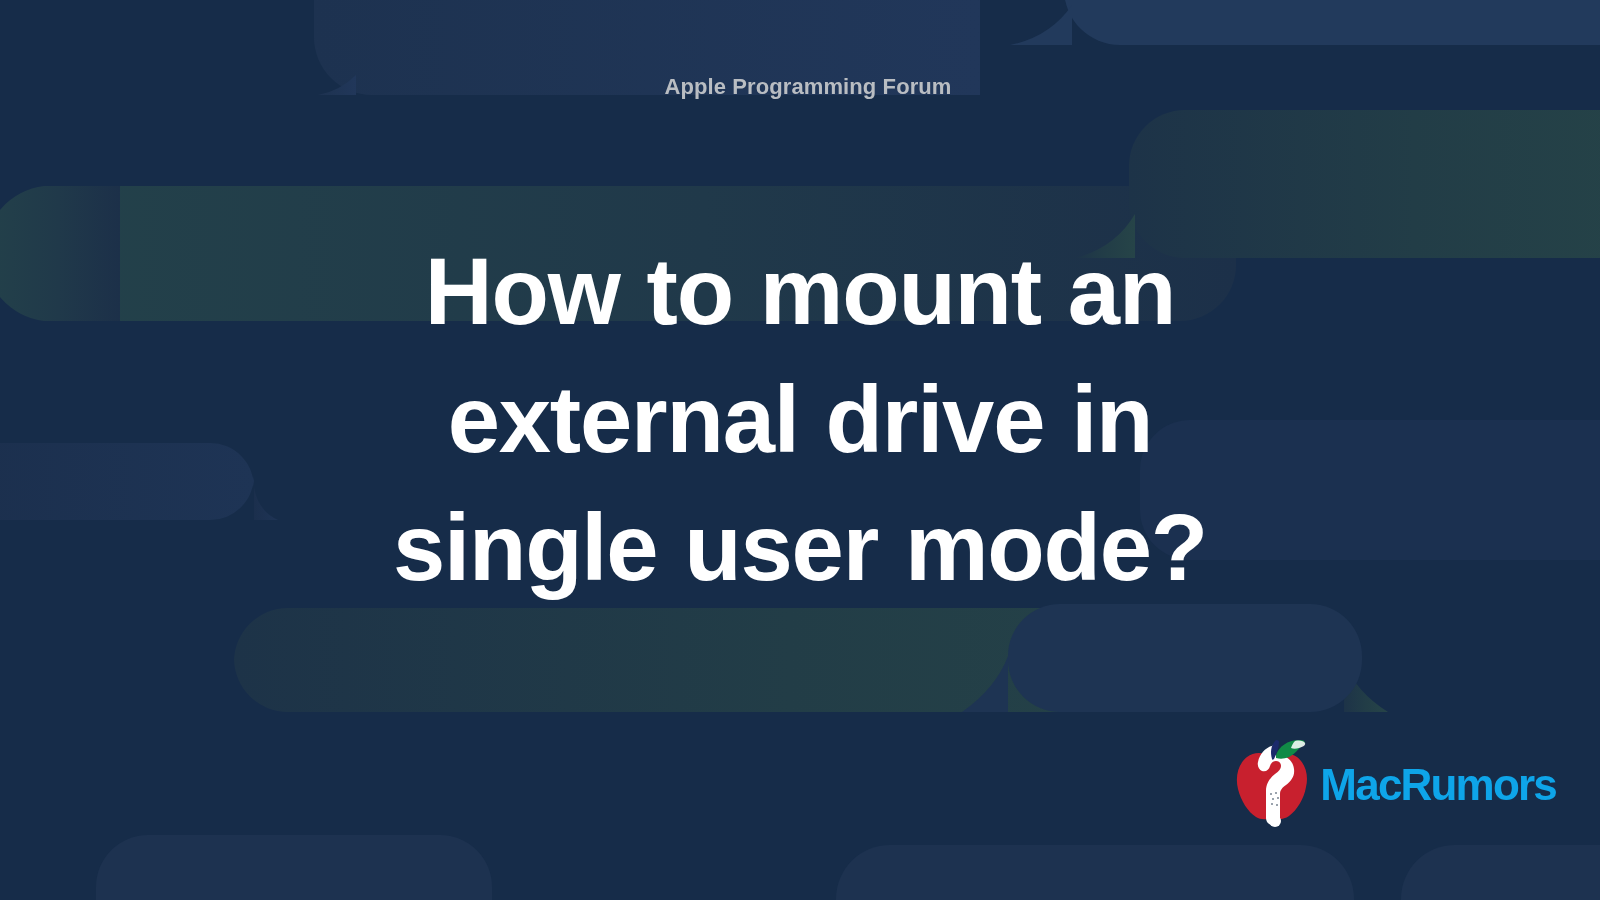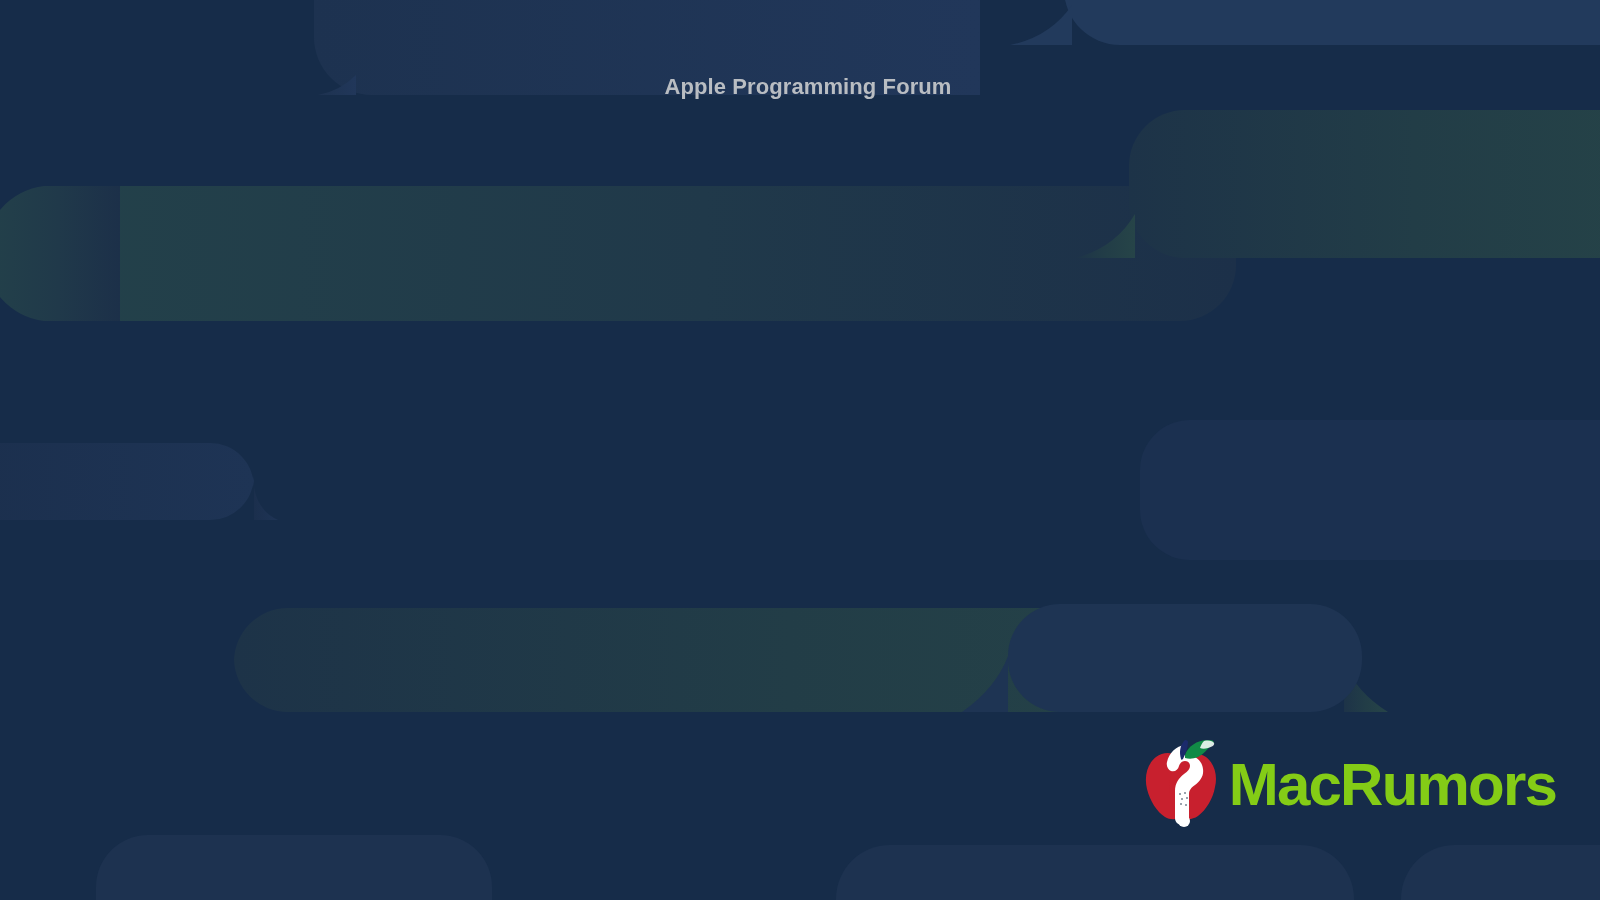--- a/index.html
+++ b/index.html
@@ -78,23 +78,23 @@
   .brand {
     position: absolute;
     right: 44px;
     top: 735px;
     display: flex;
     align-items: center;
     gap: 6px;
   }
   .brand-mark { width: 82px; height: 92px; display: block; }
   .brand-word {
-    font-size: 60px;
-    font-weight: 700;
-    color: #84cc16;
+    font-size: 44px;
+    font-weight: 700;
+    color: #0ea5e9;
     letter-spacing: -1.8px;
     line-height: 1;
     position: relative;
     top: 4px;
   }
 </style>
 </head>
 <body>
 
 <div id="stage">
@@ -172,20 +172,23 @@
       <g>
         <path fill="#1d3250" d="M 1455 845 H 1700 V 960 H 1455 a 54 54 0 0 1 -54 -54 V 899 a 54 54 0 0 1 54 -54 Z"></path>
       </g>
     </svg>
   </div>
 
   <div id="content">
 
     <div class="forum-label">Apple Programming Forum</div>
 
+    <div class="title-wrap">
+      <h1 class="title"><span>How to mount an</span><br><span>external drive in</span><br><span>single user mode?</span></h1>
+    </div>
 
 
     <div class="brand">
       <svg class="brand-mark" viewBox="0 0 82 92" xmlns="http://www.w3.org/2000/svg">
 
         <path fill="#c8202e" d="M41 24c-7-7-18-8-26-2C6 29 3 42 6 54c3 12 10 23 18 28 5 3 11 3 17 0 6-5 10-14 12-24 2-12 0-25-7-32-1-1-3-2-5-2z"></path>
         <path fill="#c8202e" d="M41 24c6-6 16-7 24-2 8 6 12 18 9 30-2 12-9 23-17 29-6 4-12 4-17 1-5-4-9-12-11-21-2-13 1-27 9-35 1-1 2-2 3-2z"></path>
 
         <path fill="#ffffff" d="M44 20c9-1 17 5 18 14 1 7-3 12-8 16-4 3-6 5-6 9v24c0 4-3 7-7 7s-7-3-7-7V56c0-8 4-13 9-17 4-3 6-5 6-8 0-3-2-5-5-5-3 0-5 2-6 5-1 4-4 6-8 5-3-1-5-5-4-9 2-9 9-16 18-17z"></path>
 

